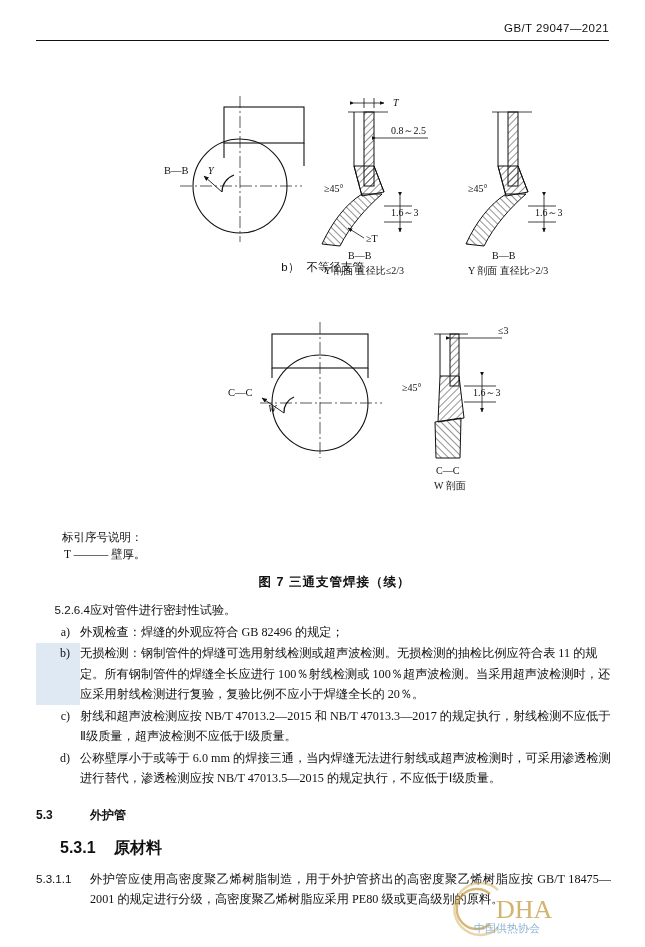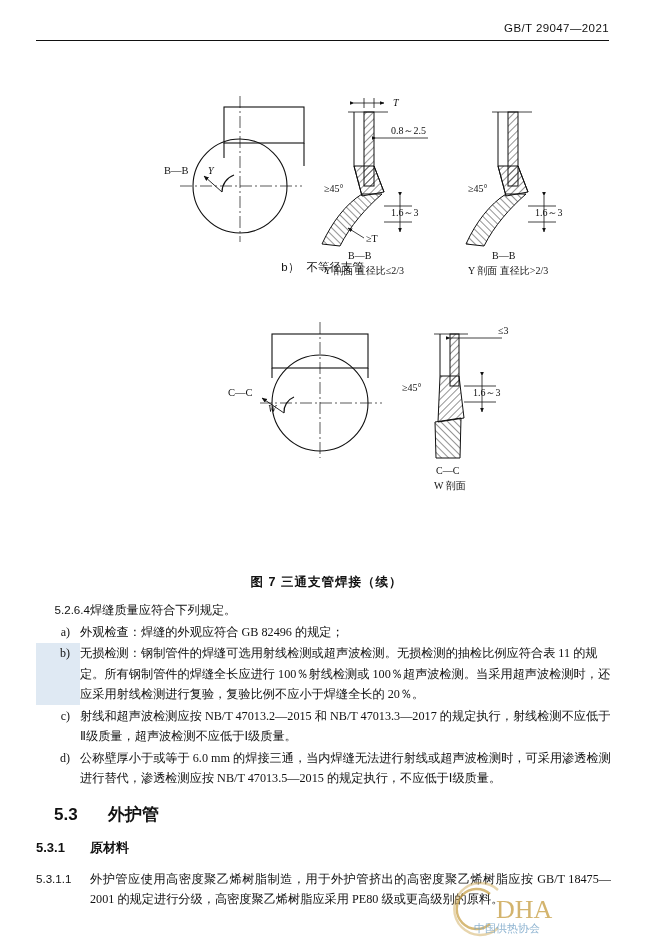--- a/index.html
+++ b/index.html
@@ -65,21 +65,21 @@
     left: 26px;
     font-size: 11.5px;
     line-height: 17px;
     color: #111;
   }
   .legend .l2 { padding-left: 2px; }
 
   .fig-title {
     position: absolute;
     top: 528px;
-    left: 4px;
+    left: 12px;
     width: 573px;
     text-align: center;
     font-family: "Liberation Sans", sans-serif;
     font-size: 12.5px;
     font-weight: bold;
     letter-spacing: 1px;
     color: #111;
   }
 
   
@@ -121,31 +121,31 @@
     background: #dfe9f3;
   }
   .item .txt { flex: 1 1 auto; }
 
   .sec-head {
     display: flex;
     margin-top: 16px;
     margin-bottom: 4px;
     font-family: "Liberation Sans", sans-serif;
     font-weight: bold;
-    font-size: 17px;
-    margin-left: 18px;
+    font-size: 12px;
   }
   .sec-head .num { width: 54px; flex: 0 0 54px; }
   .sub-head {
     display: flex;
     margin-top: 13px;
     margin-bottom: 4px;
     font-family: "Liberation Sans", sans-serif;
     font-weight: bold;
-    font-size: 13px;
+    font-size: 16px;
+    margin-left: 24px;
   }
   .sub-head .num { width: 54px; flex: 0 0 54px; }
 
   .para {
     display: flex;
     margin-top: 10px;
   }
   .para .num {
     width: 54px;
     flex: 0 0 54px;
@@ -319,29 +319,33 @@
         <line x1="446" y1="330" x2="446" y2="366" marker-start="url(#arrs)" marker-end="url(#arrs)"></line>
       </g>
       <text x="437" y="350" font-family="Liberation Serif, serif" font-size="10" fill="#111">1.6～3</text>
 
       <text x="400" y="428" font-family="Liberation Serif, serif" font-size="10" fill="#111">C—C</text>
       <text x="398" y="443" font-family="Liberation Serif, serif" font-size="10" fill="#111">W 剖面</text>
     </svg>
 
     <div class="cap-b">b）  不等径支管</div>
 
+    <div class="legend">
+      <div>标引序号说明：</div>
+      <div class="l2">T ——— 壁厚。</div>
+    </div>
 
     <div class="fig-title">图 7   三通支管焊接（续）</div>
   </div>
 
   <div class="body">
 
     <div class="clause">
       <div class="num">5.2.6.4</div>
-      <div class="txt">焊缝质量应符合下列规定。</div>
+      <div class="txt">应对管件进行密封性试验。</div>
     </div>
 
     <div class="item">
       <div class="mark">a)</div>
       <div class="txt">外观检查：焊缝的外观应符合 GB 82496 的规定；</div>
     </div>
 
     <div class="item">
       <div class="mark hl">b)</div>
       <div class="txt">无损检测：钢制管件的焊缝可选用射线检测或超声波检测。无损检测的抽检比例应符合表 11 的规定。所有钢制管件的焊缝全长应进行 100％射线检测或 100％超声波检测。当采用超声波检测时，还应采用射线检测进行复验，复验比例不应小于焊缝全长的 20％。</div>

